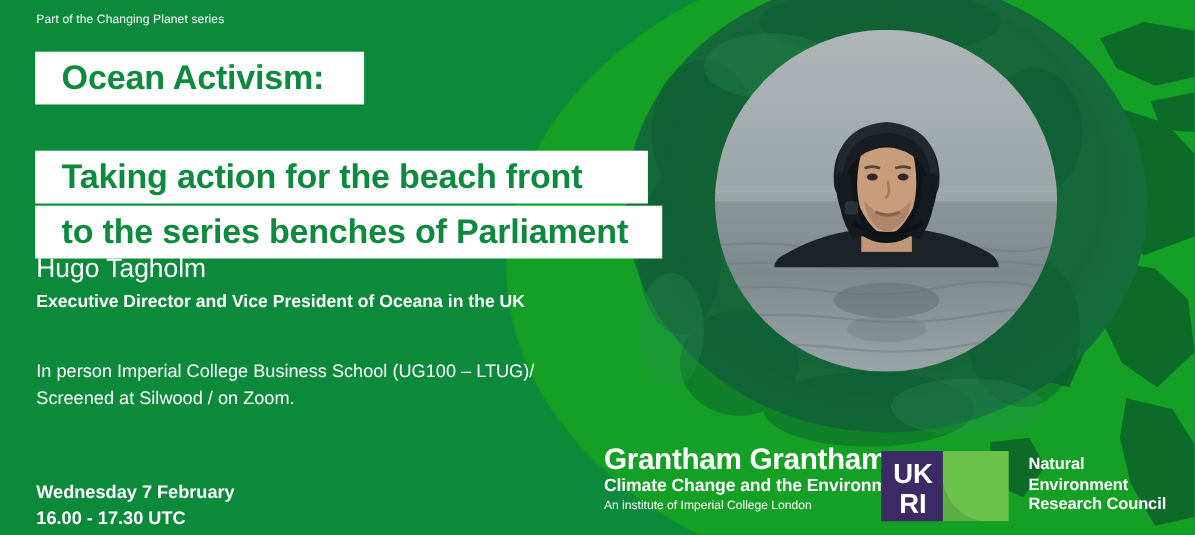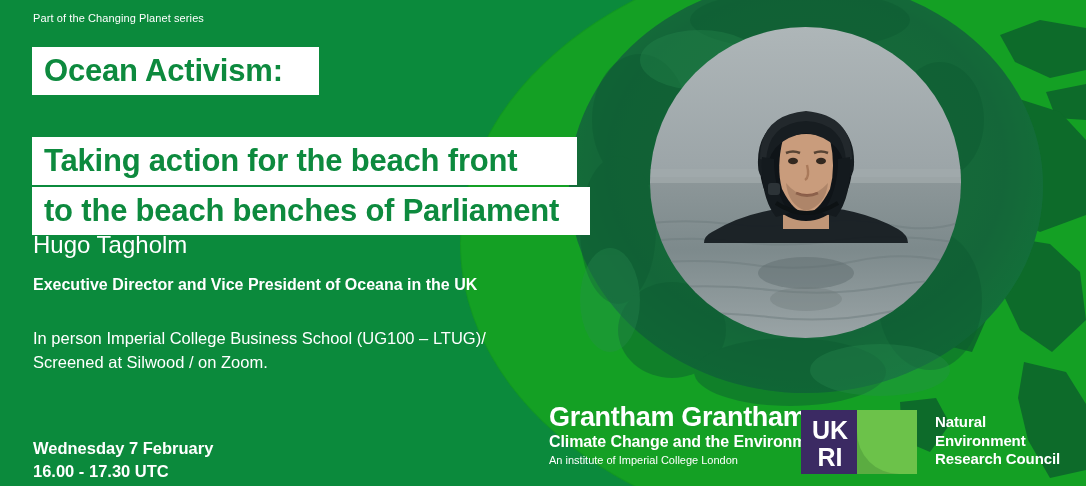--- a/index.html
+++ b/index.html
@@ -21,36 +21,36 @@
   .eyebrow{
     position:absolute;left:33px;top:12px;
     color:#ffffff;font-size:11px;font-weight:400;letter-spacing:.1px;
     white-space:nowrap;
   }
 
   .title-block{position:absolute;left:32px;top:47px;}
   .title-line{
     background:#ffffff;color:#0d8a3e;
     font-weight:700;font-size:31px;line-height:1;
-    padding:8px 12px 9px 12px;
+    padding:8px 12px 9px 24px;
     display:block;width:max-content;
     letter-spacing:-0.2px;
     margin-bottom:2px;
   }
   .title-line.l1{min-width:263px;}
   .title-line.l2{min-width:521px;margin-top:42px;}
   .title-line.l3{min-width:534px;}
 
   .speaker-name{
     position:absolute;left:33px;top:231px;
     color:#ffffff;font-size:24px;font-weight:400;white-space:nowrap;
   }
   .speaker-role{
     position:absolute;left:33px;top:266px;
-    color:#ffffff;font-size:16px;font-weight:700;white-space:nowrap;margin-top:10px;
+    color:#ffffff;font-size:16px;font-weight:700;white-space:nowrap;
   }
   .venue{
     position:absolute;left:33px;top:327px;
     color:#ffffff;font-size:16.5px;font-weight:400;line-height:1.45;
     white-space:pre-line;
   }
   .datetime{
     position:absolute;left:33px;top:437px;
     color:#ffffff;font-size:16.5px;font-weight:700;line-height:1.42;
     white-space:pre-line;
@@ -147,21 +147,21 @@
         </g>
       </g>
     </svg>
   </div>
 
   <div class="eyebrow">Part of the Changing Planet series</div>
 
   <div class="title-block">
     <span class="title-line l1">Ocean Activism:</span>
     <span class="title-line l2">Taking action for the beach front</span>
-    <span class="title-line l3">to the beach benches of Parliament</span>
+    <span class="title-line l3">to the series benches of Parliament</span>
   </div>
 
   <div class="speaker-name">Hugo Tagholm</div>
   <div class="speaker-role">Executive Director and Vice President of Oceana in the UK</div>
 
   <div class="venue">In person Imperial College Business School (UG100 – LTUG)/
 Screened at Silwood / on Zoom.</div>
 
   <div class="datetime">Wednesday 7 February
 16.00 - 17.30 UTC</div>

